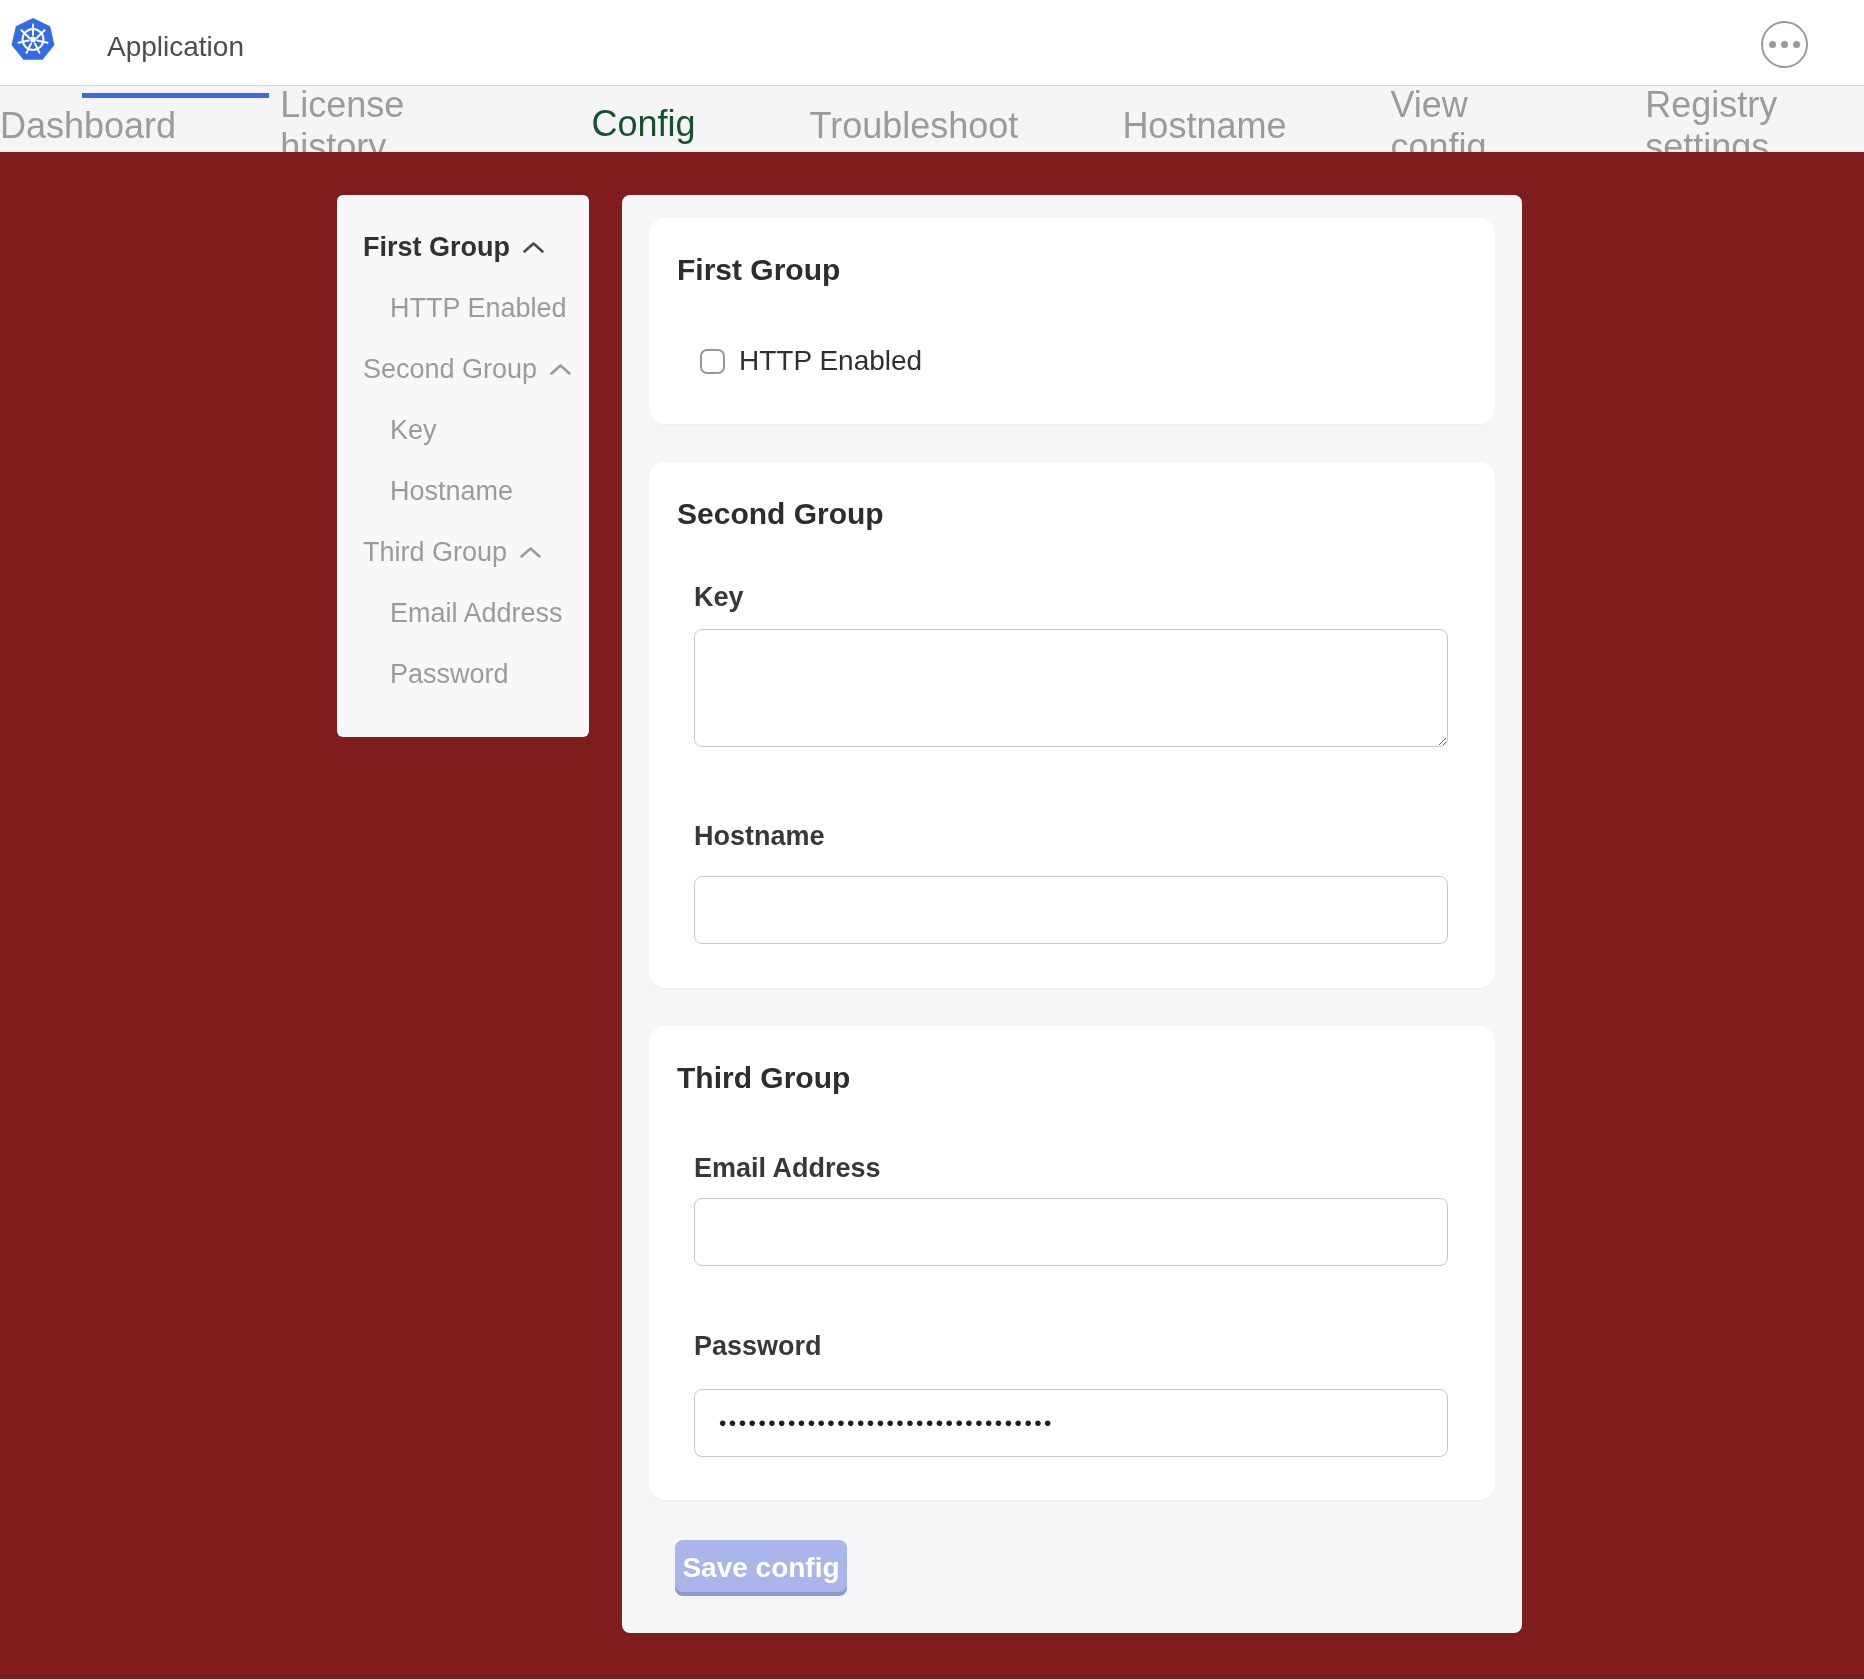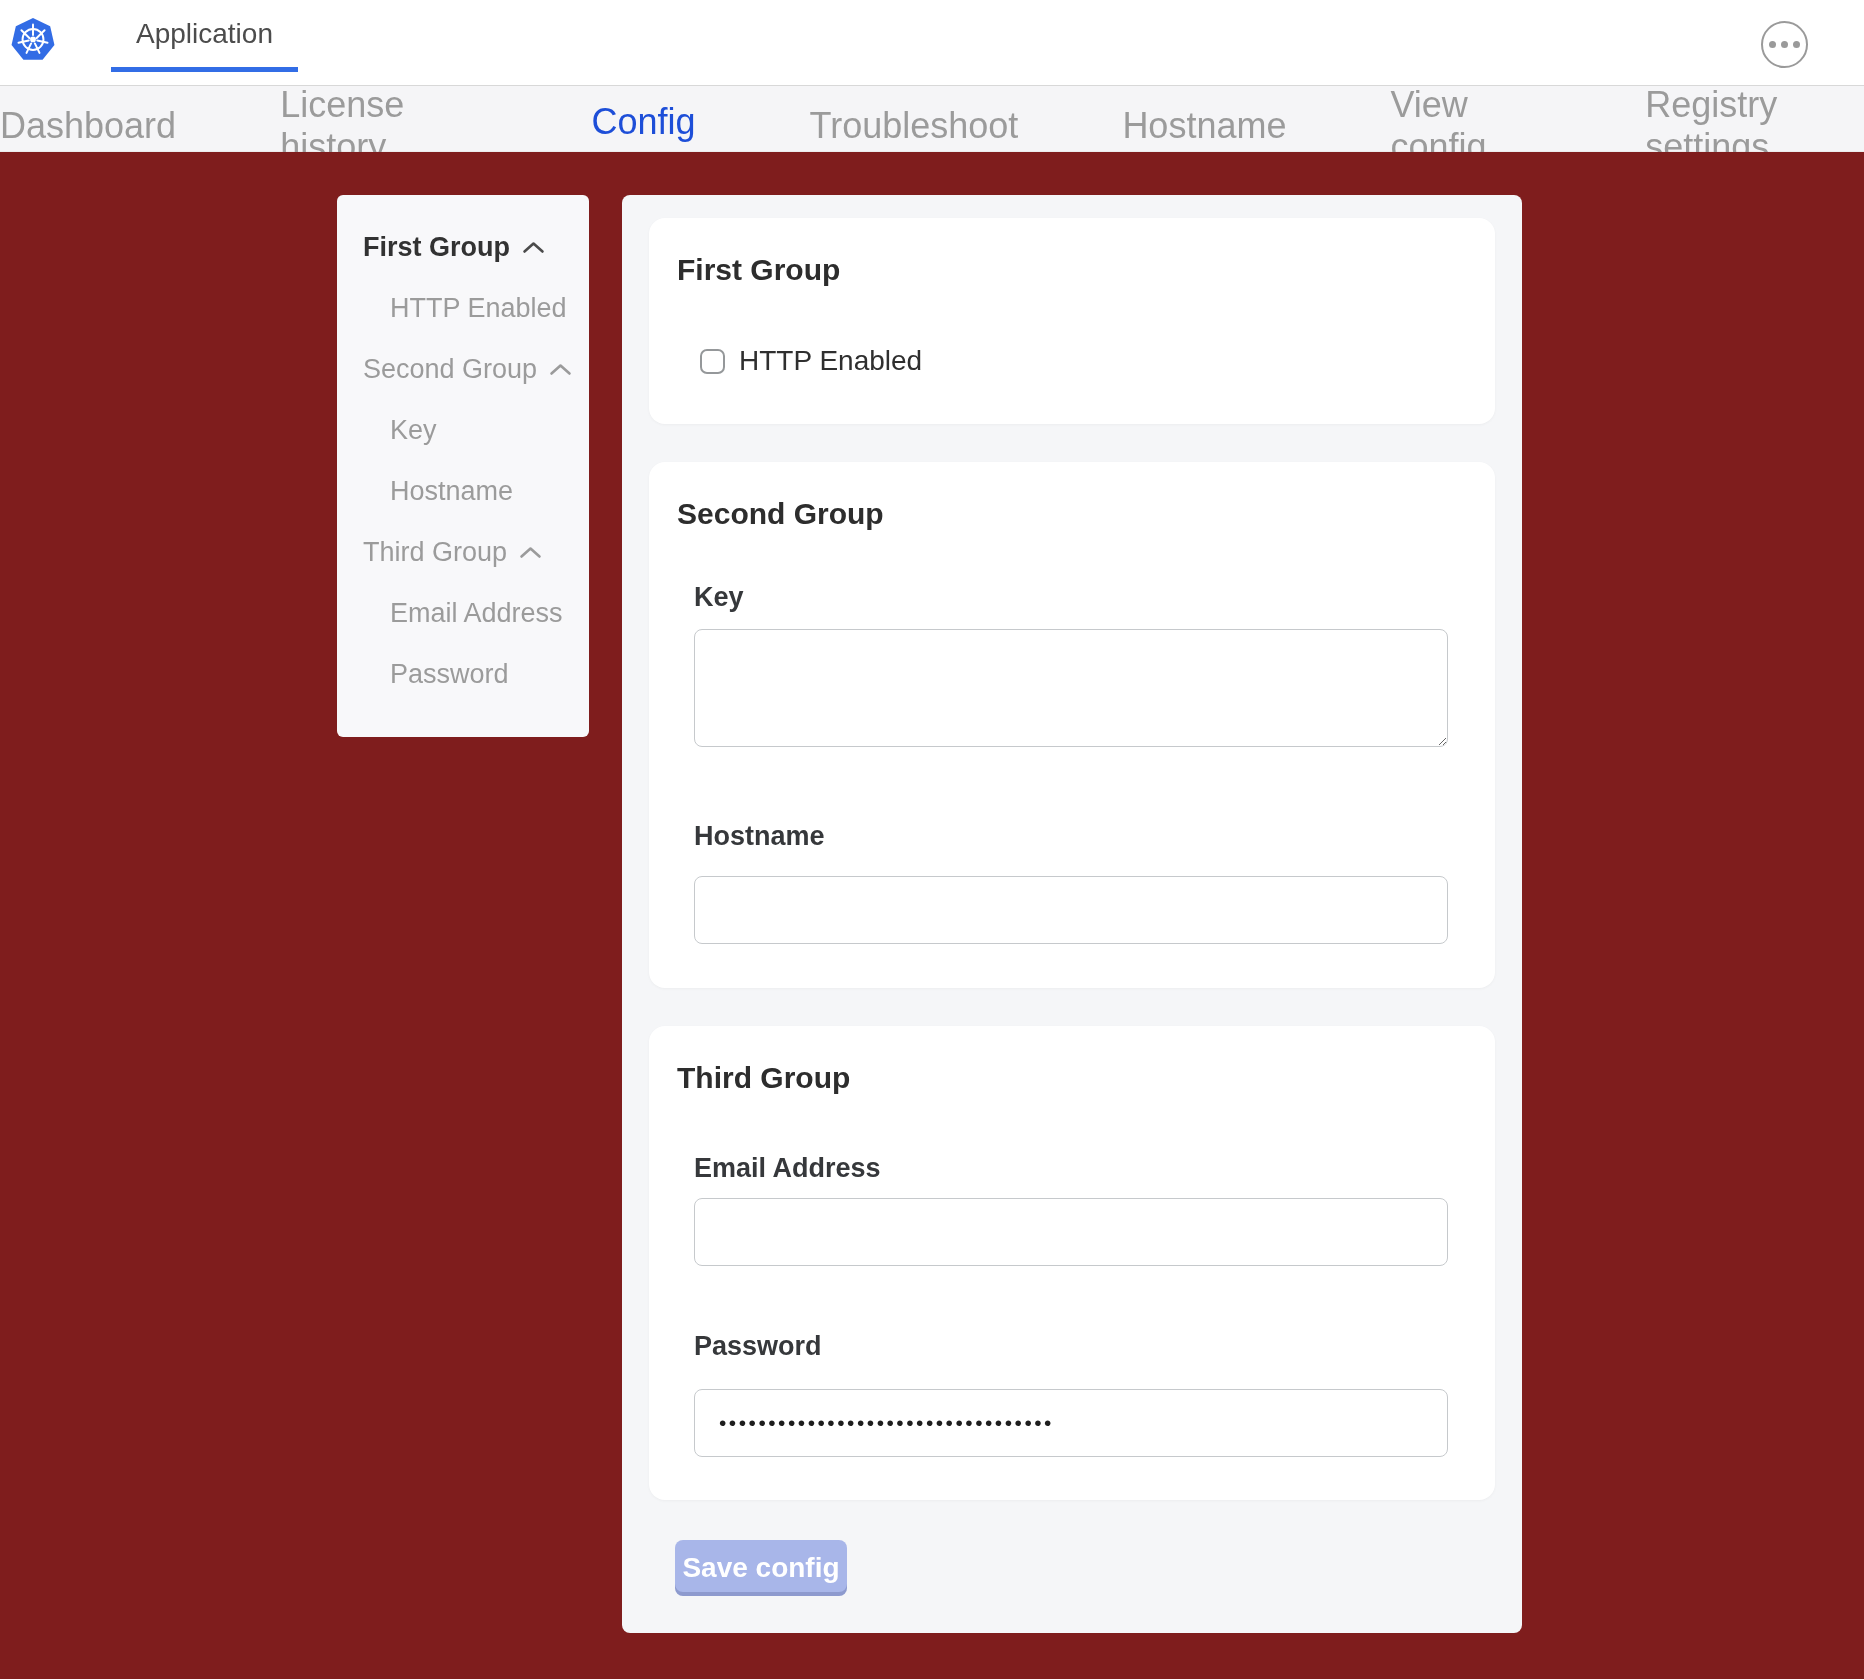--- a/index.html
+++ b/index.html
@@ -3,34 +3,34 @@
 <meta charset="utf-8">
 <style>
   * { margin: 0; padding: 0; box-sizing: border-box; }
   html, body { width: 1864px; height: 1680px; background: #ffffff;
     font-family: "Liberation Sans", sans-serif; overflow: hidden; }
 
   
   .topbar { position: relative; height: 86px; background: #fff;
     border-bottom: 1px solid #d8d8d8; }
   .logo { position: absolute; left: 11px; top: 17px; width: 44px; height: 46px; }
-  .app-tab { position: absolute; left: 111px; top: 0; width: 187px; height: 72px;
+  .app-tab { position: absolute; left: 82px; top: 0; width: 187px; height: 98px;
     display: flex; align-items: center; justify-content: center;
     font-size: 28px; color: #4c4c4c; border-bottom: 5px solid #326de6; cursor: pointer; }
   .menu-btn { position: absolute; right: 56px; top: 21px; width: 47px; height: 47px;
     border: 2.5px solid #9a9a9a; border-radius: 50%; display: flex;
     align-items: center; justify-content: center; gap: 5px; cursor: pointer; background:#fff; }
   .menu-btn i { width: 7px; height: 7px; border-radius: 50%; background: #9a9a9a; }
 
   
   .subnav { height: 66px; background: #f5f5f7; border-bottom: 1px solid #ececec;
     display: flex; justify-content: center; column-gap: 104px; }
   .subnav .tab { height: 80px; display: flex; align-items: center;
     font-size: 36px; color: #9b9b9b; cursor: pointer; }
-  .subnav .tab.active { color: #1d4ed8; border-bottom: 5px solid #ec4899;
+  .subnav .tab.active { color: #14532d; border-bottom: 1px solid #ec4899;
     padding: 5px 10px 9px 10px; }
 
   
   .content { position: relative; height: 1527px; background: #7f1d1d; }
 
   
   .side-card { position: absolute; left: 337px; top: 43px; width: 252px;
     height: 542px; background: #f8f8fa; border-radius: 6px; padding-top: 22px; }
   .side-item { height: 61px; display: flex; align-items: center;
     font-size: 27px; color: #9b9b9b; cursor: pointer; }

